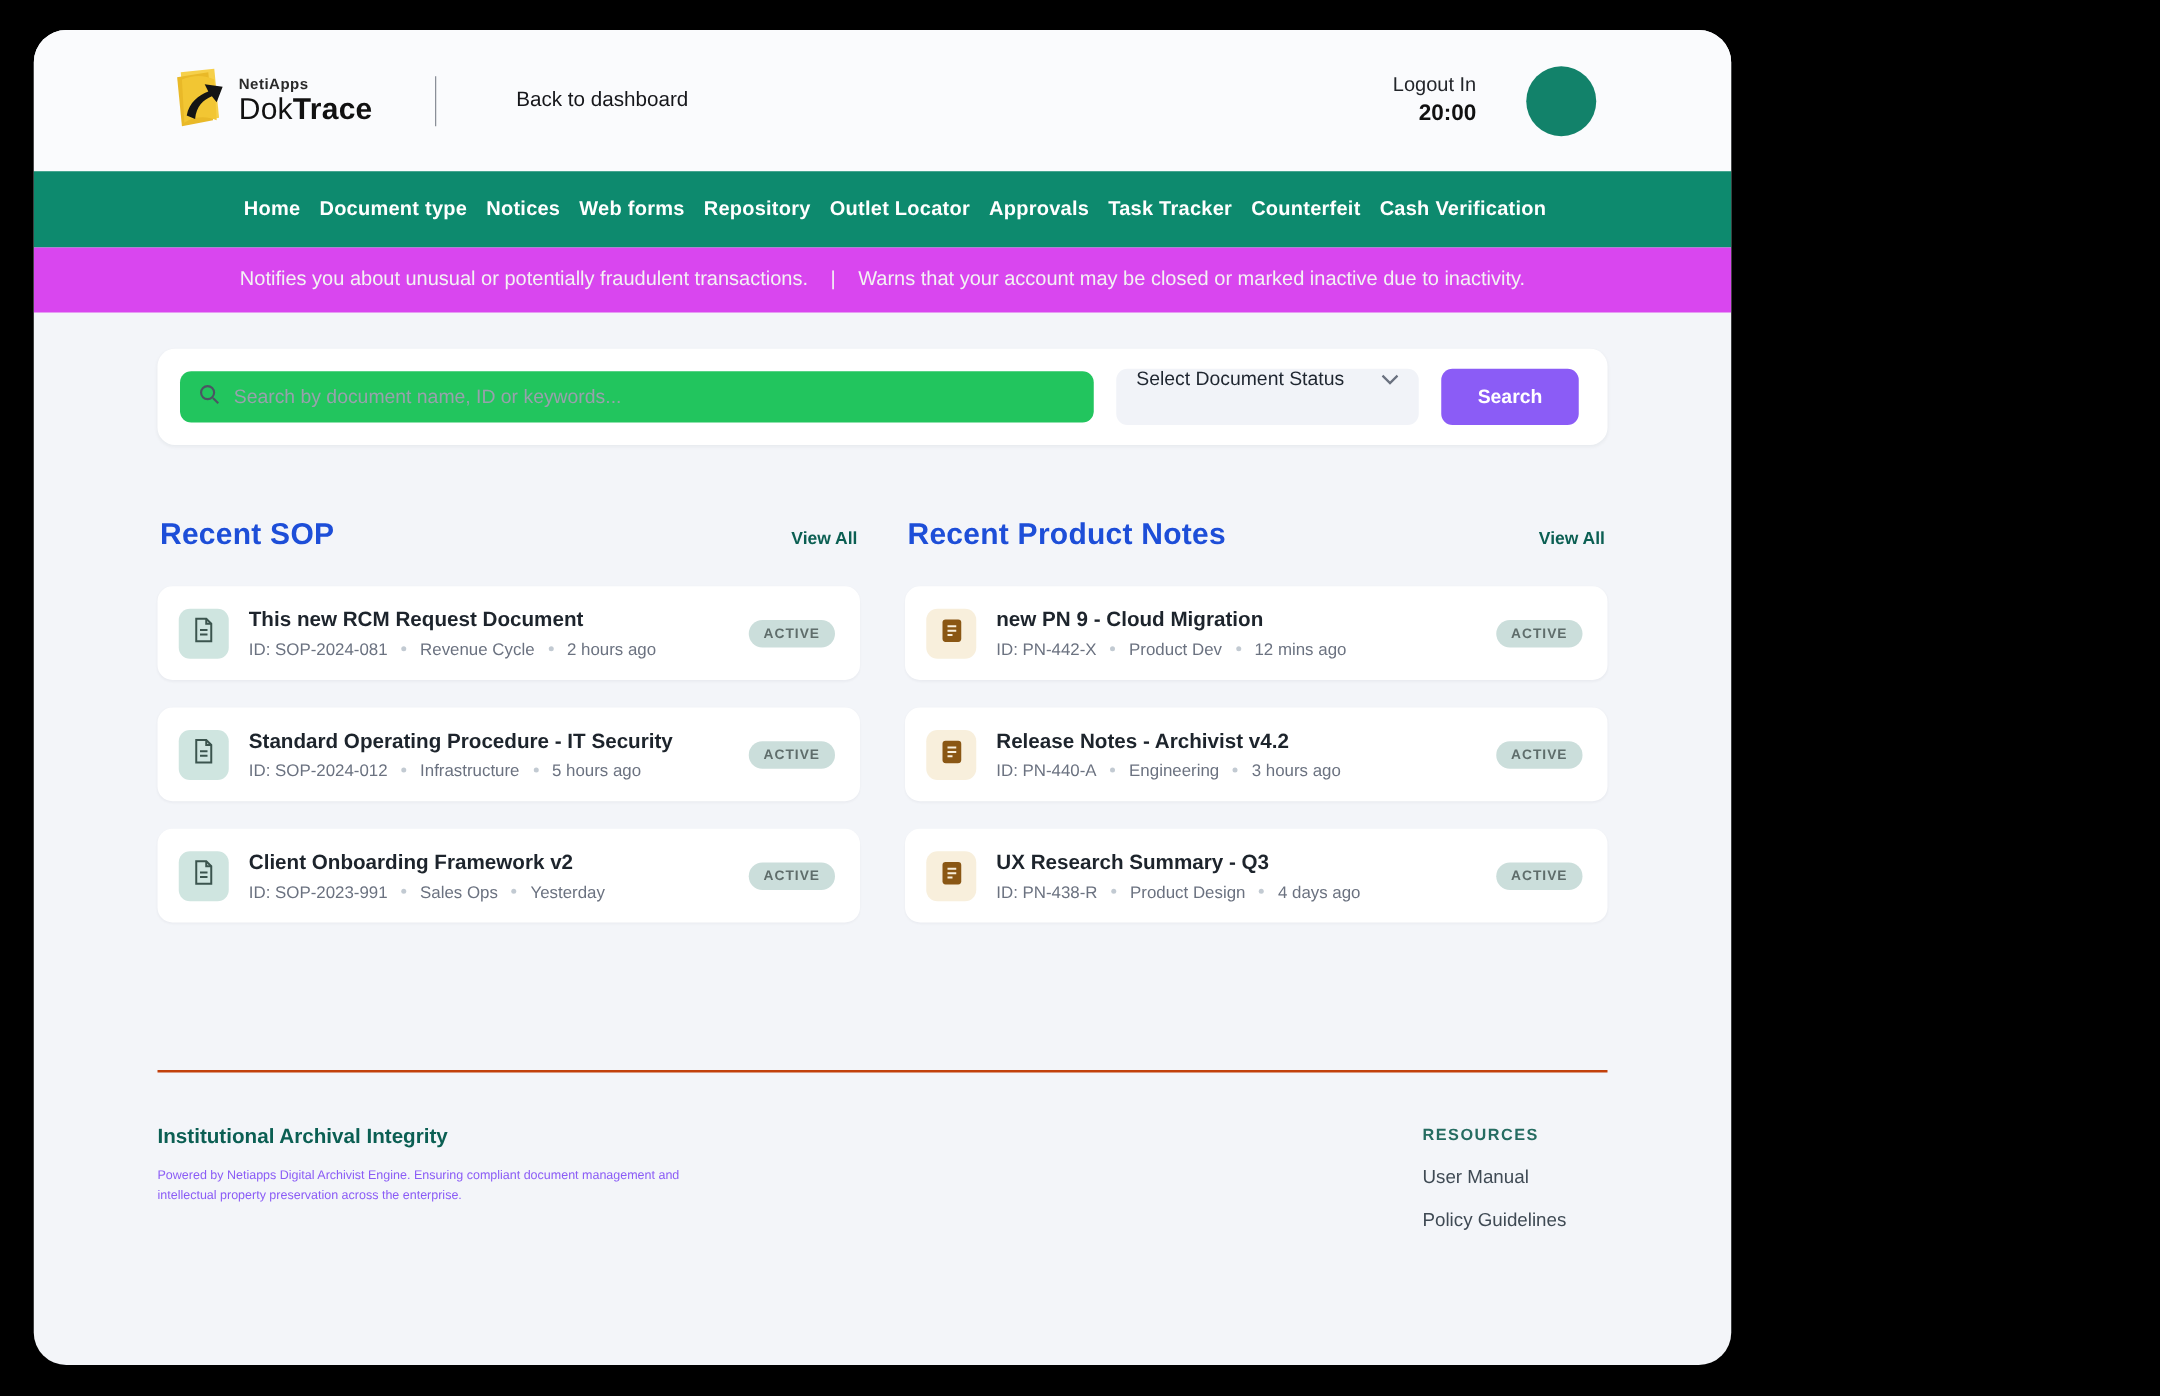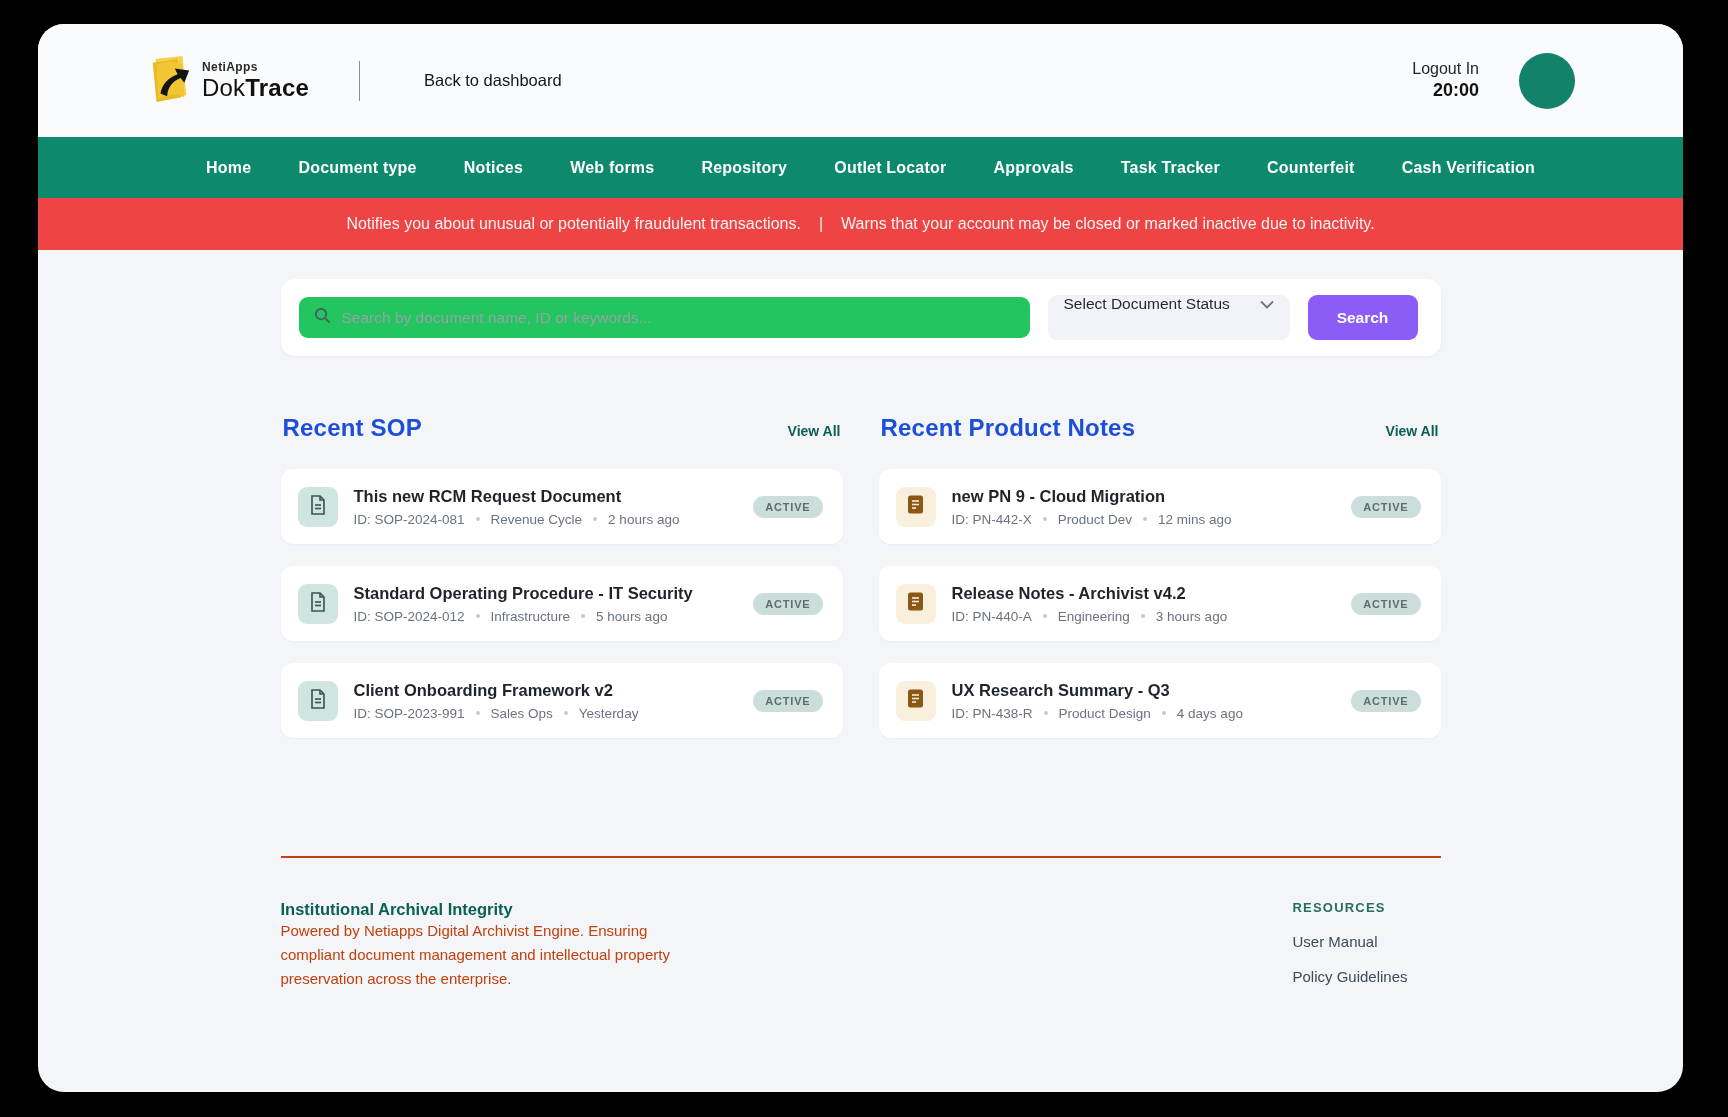--- a/index.html
+++ b/index.html
@@ -1,19 +1,19 @@
 <!DOCTYPE html>
 <html><head>
 <meta charset="utf-8">
 <style>
   * { margin:0; padding:0; box-sizing:border-box; }
   html,body { width:1728px; height:1117px; background:#000; font-family:"Liberation Sans", sans-serif; }
 
   .frame {
-    position:absolute; left:38px; top:24px; width:1645px; height:1068px;
+    position:absolute; left:27px; top:24px; width:1358px; height:1068px;
     background:#f3f5f9; border-radius:26px; overflow:hidden;
   }
 
   
   .hdr {
     height:113px; background:#fafbfd; display:flex; align-items:center;
     padding:0 60px 0 108px;
   }
   .logo { display:flex; align-items:center; gap:10px; }
   .logo-text .co { font-size:12px; letter-spacing:.4px; color:#2a2a2a; font-weight:600; }
@@ -29,21 +29,21 @@
 
   
   .nav {
     height:61px; background:#0d8a6e; display:flex; align-items:center;
     justify-content:space-between; padding:0 148px 0 168px;
   }
   .nav-item { color:#fff; font-size:16px; font-weight:bold; letter-spacing:.2px; cursor:pointer; white-space:nowrap; }
 
   
   .ticker {
-    height:52px; background:#ef4444; color:#f3f3f3; font-size:16px;
+    height:52px; background:#d946ef; color:#f3f3f3; font-size:16px;
     display:flex; align-items:center; justify-content:center; gap:18px;
   }
 
   
   .content { width:1160px; margin:0 auto; }
   .search-card {
     margin-top:29px; background:#fff; border-radius:14px; height:77px;
     display:flex; align-items:center; padding:0 23px 0 18px; gap:18px;
     box-shadow:0 1px 3px rgba(20,30,40,.05);
   }
@@ -89,21 +89,21 @@
   .dot { width:4px; height:4px; border-radius:50%; background:#c2cad2; display:inline-block; }
   .badge {
     background:#cbdedb; color:#5f6d6b; font-size:11px; font-weight:bold;
     letter-spacing:.8px; border-radius:11px; padding:5px 12px; flex:none;
   }
 
   
   .footer { margin-top:96px; border-top:2px solid #c2410c; padding-top:42px; display:flex; }
   .f-about { width:430px; }
   .f-title { font-size:16.5px; font-weight:bold; color:#0b5f53; }
-  .f-desc { margin-top:0; font-size:15px; line-height:1.6; color:#c2410c; }
+  .f-desc { margin-top:14px; font-size:10px; line-height:1.6; color:#8b5cf6; }
   .f-spacer { flex:1; }
   .f-col { width:148px; }
   .f-col + .f-col { width:auto; }
   .f-head { font-size:13px; font-weight:bold; letter-spacing:1.2px; color:#256c61; }
   .f-link { margin-top:18px; font-size:15px; color:#3f4a54; cursor:pointer; }
 </style>
 </head>
 <body>
 
 <div class="frame">

